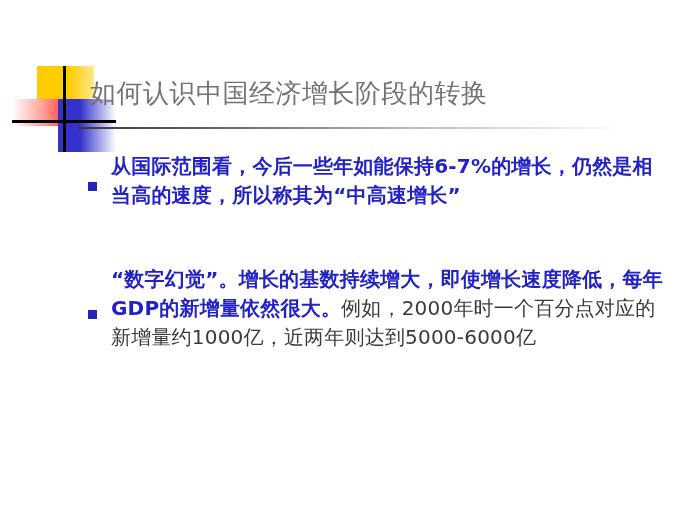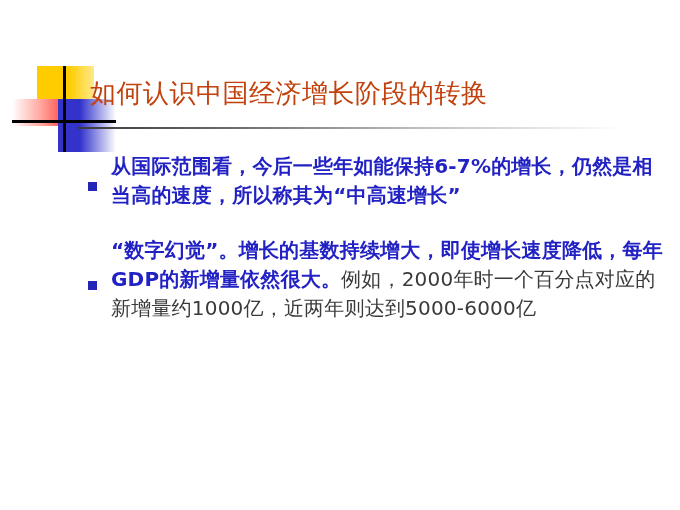--- a/index.html
+++ b/index.html
@@ -74,21 +74,21 @@
 
   
   .title {
     position: absolute;
     left: 90px;
     top: 76px;
     width: 560px;
     font-family: "DejaVu Sans", "Liberation Sans", sans-serif;
     font-size: 26px;
     line-height: 34px;
-    color: #c2410c;
+    color: #737373;
     letter-spacing: 0.5px;
     white-space: nowrap;
   }
 
   
   .title-rule {
     position: absolute;
     left: 78px;
     top: 127px;
     width: 545px;
@@ -117,21 +117,21 @@
   }
   .bullet-text {
     flex: 1 1 auto;
     font-size: 20px;
     line-height: 29px;
     color: #2222C4;
     font-weight: bold;
     letter-spacing: 0.2px;
   }
   .bullet-block-2 {
-    margin-top: 26px;
+    margin-top: 55px;
   }
   .bullet-block-2 .bullet-marker {
     margin-top: 12px;
   }
   .bullet-text .plain {
     font-weight: normal;
     color: #3a3a3a;
     font-family: "DejaVu Sans", "Liberation Sans", sans-serif;
   }
 </style>

